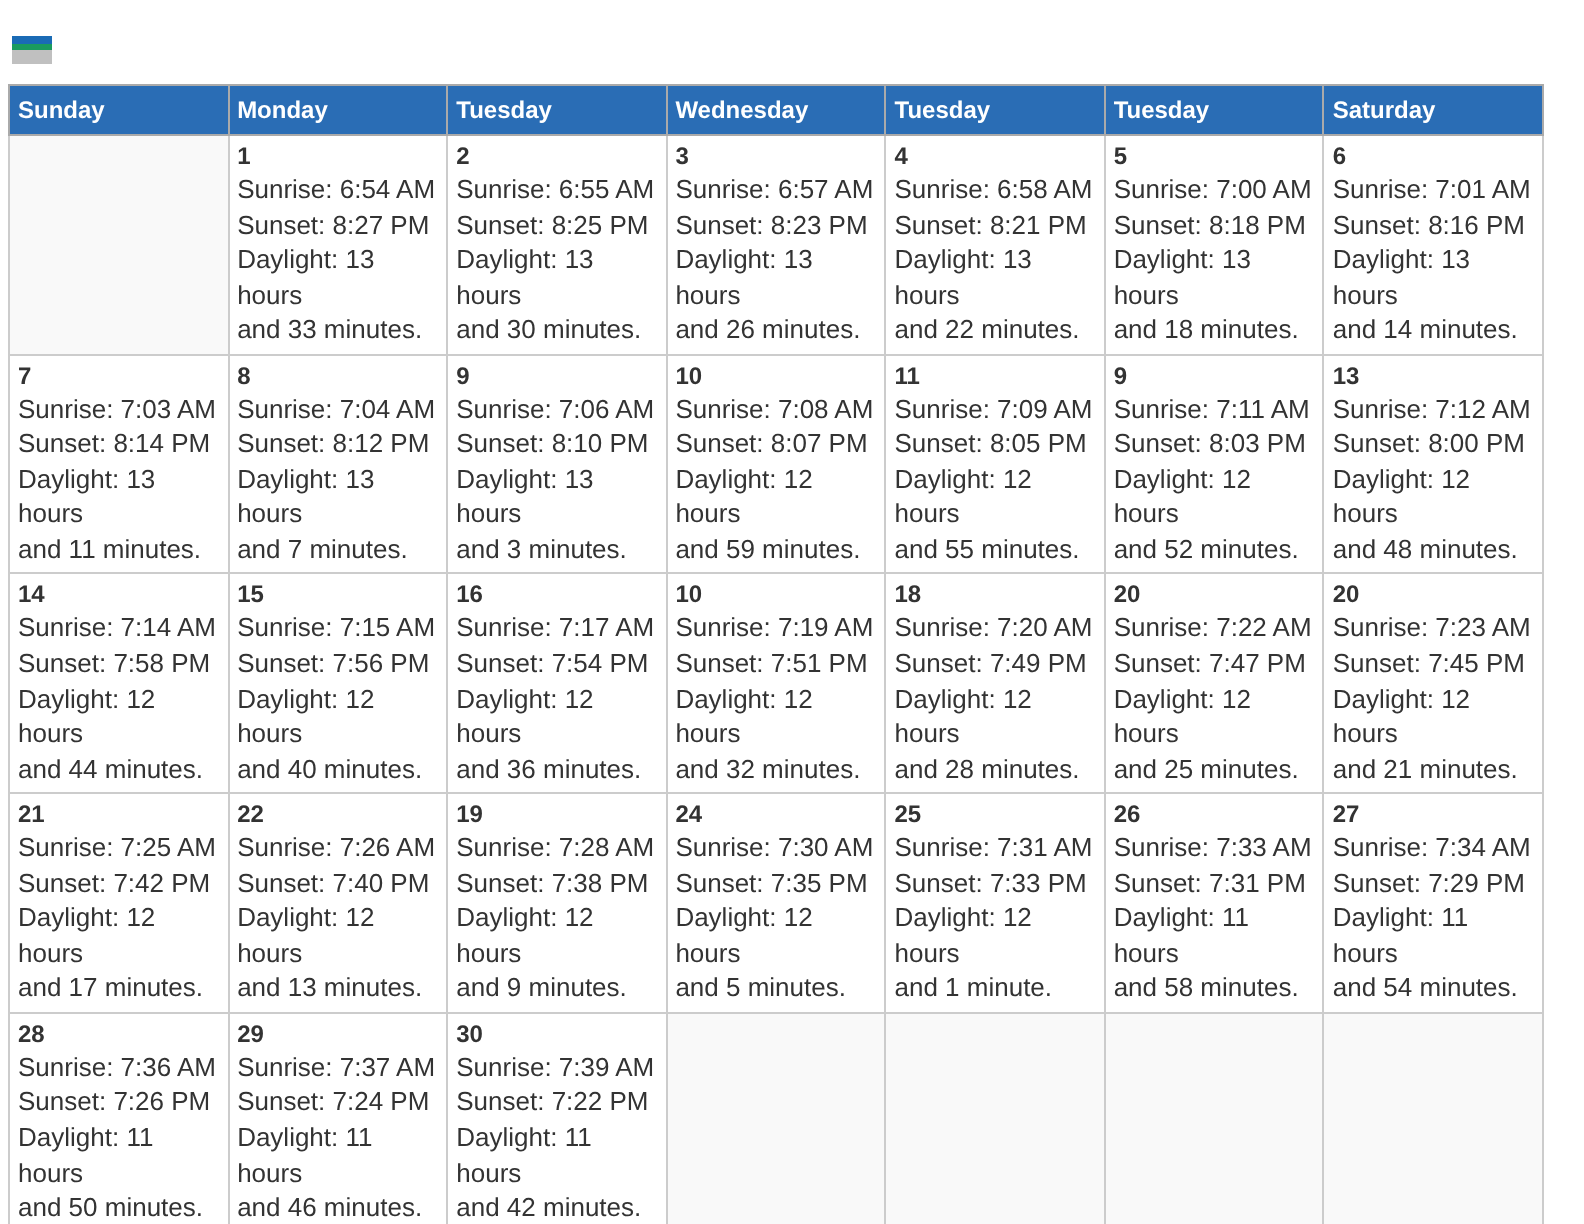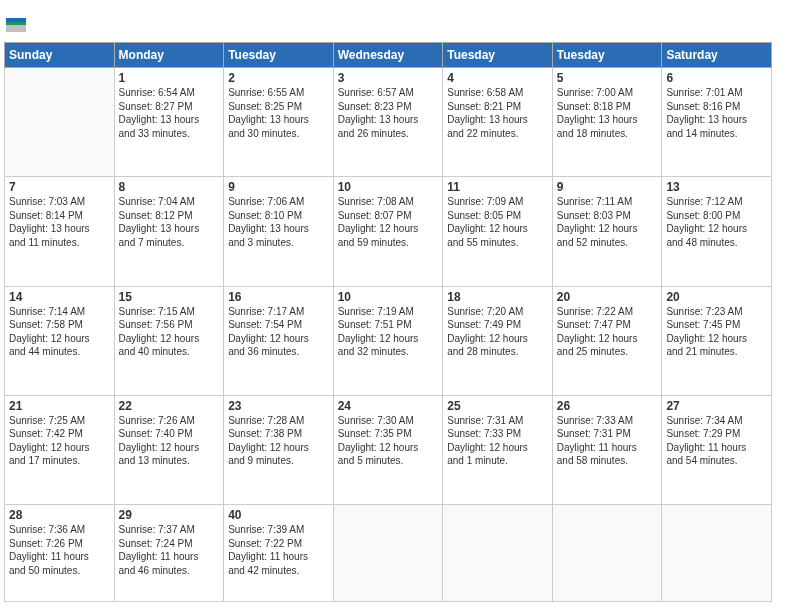--- a/index.html
+++ b/index.html
@@ -82,21 +82,21 @@
       height: 86px;
     }
     .day-num {
       font-size: 12px;
       font-weight: bold;
       color: #333;
       display: block;
       margin-bottom: 1px;
     }
     .day-info {
-      font-size: 10px;
+      font-size: 13px;
       color: #333;
       line-height: 1.35;
     }
     .empty {
       background: #f9f9f9;
     }
     .last-row td {
       height: 72px;
     }
   </style>
@@ -230,21 +230,21 @@
         <tr>
           <td>
             <span class="day-num">21</span>
             <div class="day-info">Sunrise: 7:25 AM<br>Sunset: 7:42 PM<br>Daylight: 12 hours<br>and 17 minutes.</div>
           </td>
           <td>
             <span class="day-num">22</span>
             <div class="day-info">Sunrise: 7:26 AM<br>Sunset: 7:40 PM<br>Daylight: 12 hours<br>and 13 minutes.</div>
           </td>
           <td>
-            <span class="day-num">23</span>
+            <span class="day-num">19</span>
             <div class="day-info">Sunrise: 7:28 AM<br>Sunset: 7:38 PM<br>Daylight: 12 hours<br>and 9 minutes.</div>
           </td>
           <td>
             <span class="day-num">24</span>
             <div class="day-info">Sunrise: 7:30 AM<br>Sunset: 7:35 PM<br>Daylight: 12 hours<br>and 5 minutes.</div>
           </td>
           <td>
             <span class="day-num">25</span>
             <div class="day-info">Sunrise: 7:31 AM<br>Sunset: 7:33 PM<br>Daylight: 12 hours<br>and 1 minute.</div>
           </td>
@@ -260,21 +260,21 @@
         <tr class="last-row">
           <td>
             <span class="day-num">28</span>
             <div class="day-info">Sunrise: 7:36 AM<br>Sunset: 7:26 PM<br>Daylight: 11 hours<br>and 50 minutes.</div>
           </td>
           <td>
             <span class="day-num">29</span>
             <div class="day-info">Sunrise: 7:37 AM<br>Sunset: 7:24 PM<br>Daylight: 11 hours<br>and 46 minutes.</div>
           </td>
           <td>
-            <span class="day-num">40</span>
+            <span class="day-num">30</span>
             <div class="day-info">Sunrise: 7:39 AM<br>Sunset: 7:22 PM<br>Daylight: 11 hours<br>and 42 minutes.</div>
           </td>
           <td class="empty"></td>
           <td class="empty"></td>
           <td class="empty"></td>
           <td class="empty"></td>
         </tr>
       </tbody>
   </table>
 </div>

